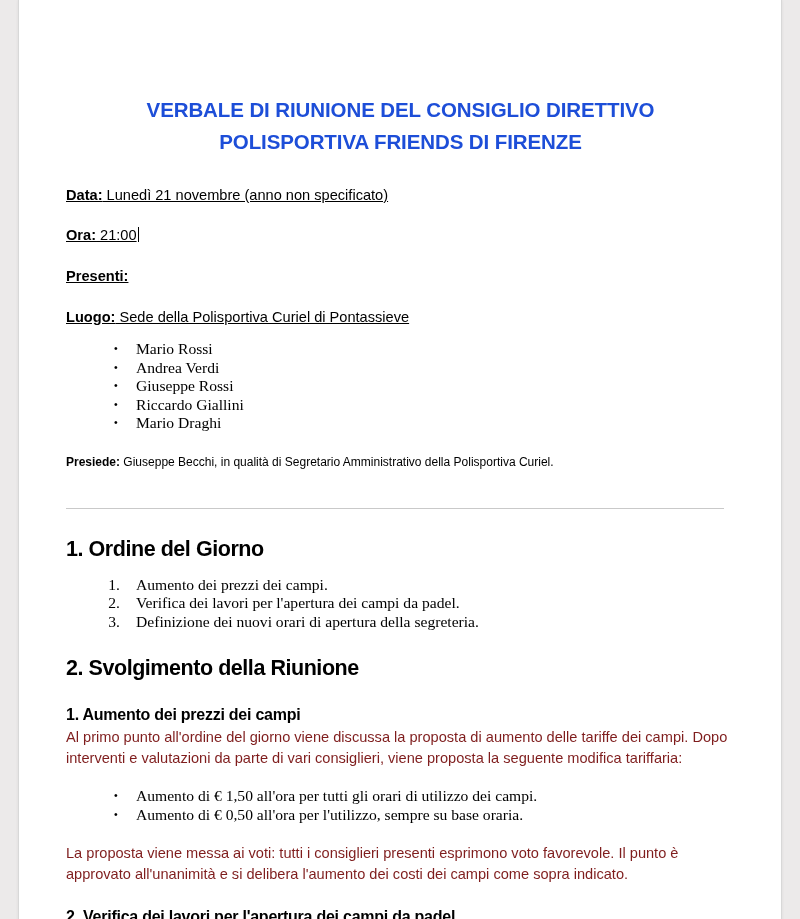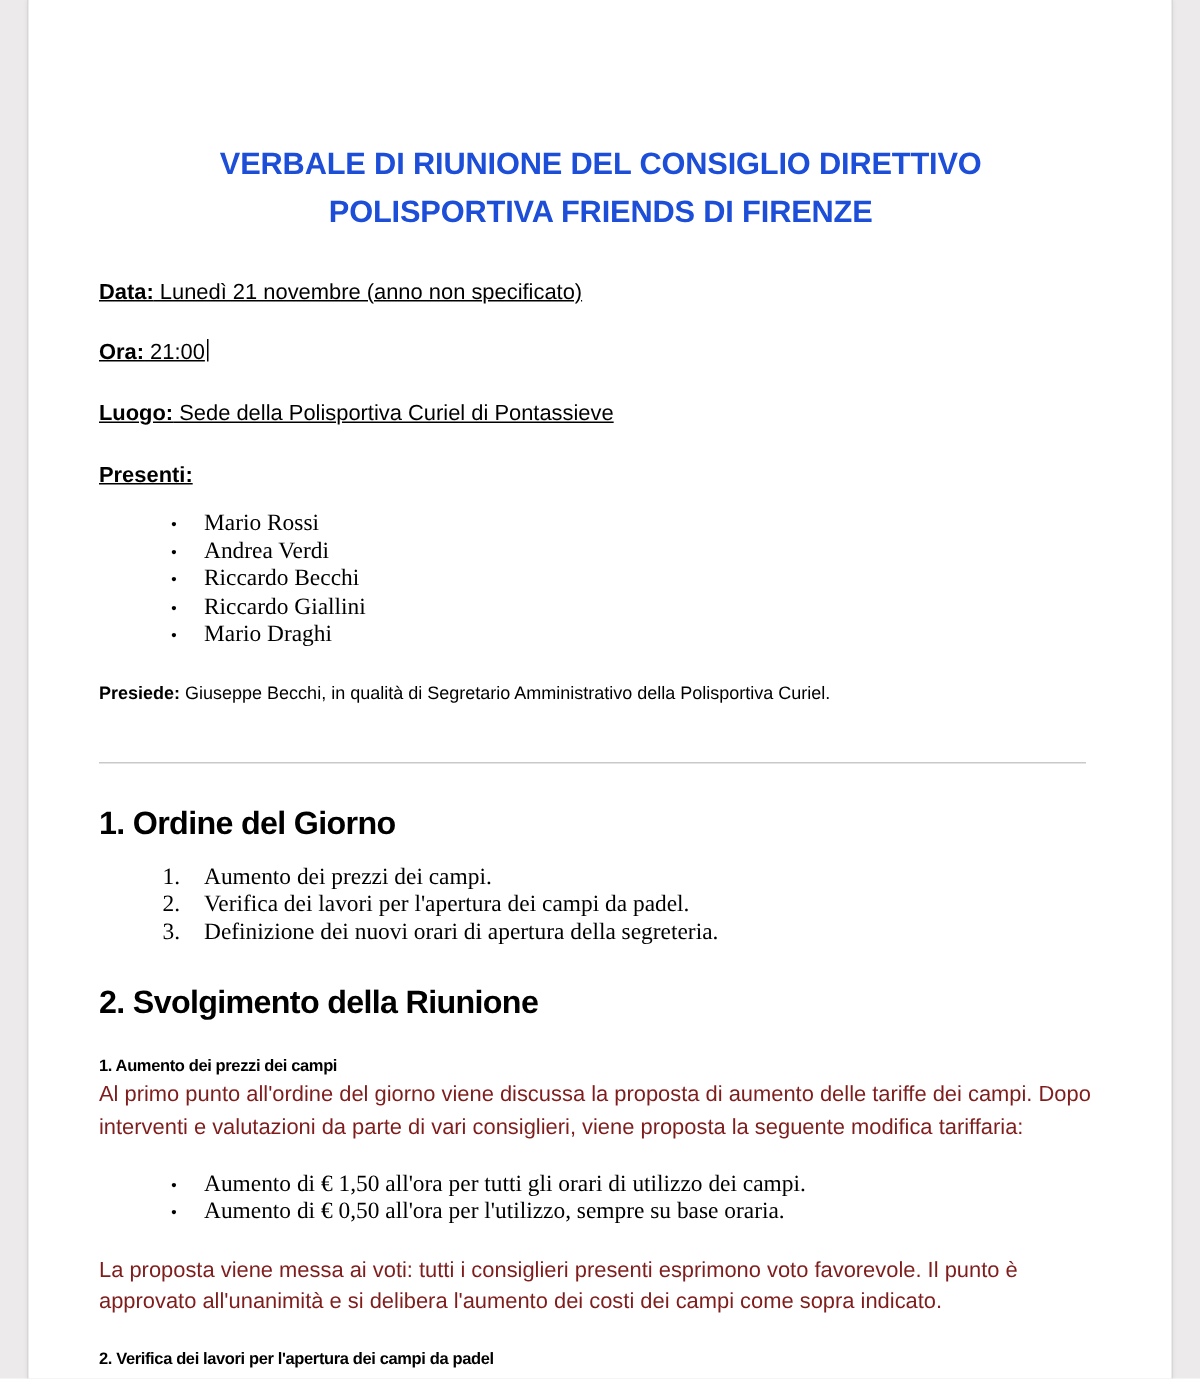--- a/index.html
+++ b/index.html
@@ -152,21 +152,21 @@
   }
   .section-heading.second-heading {
     padding-top: 25px;
   }
 
   .sub-heading {
     margin: 0;
     padding-top: 22px;
     font-family: "Liberation Sans", sans-serif;
     font-weight: bold;
-    font-size: 11px;
+    font-size: 16px;
     line-height: 1.32;
     letter-spacing: -0.25px;
     color: #000000;
   }
   .sub-heading.tight {
     padding-top: 20px;
   }
 
   
   .body-para {
@@ -193,39 +193,39 @@
 
     <p class="meta-line first-meta">
       <span class="meta-label">Data:</span><span class="meta-value"> Lunedì 21 novembre (anno non specificato)</span>
     </p>
 
     <p class="meta-line">
       <span class="meta-label">Ora:</span><span class="meta-value"> 21:00</span><span class="text-caret"></span>
     </p>
 
     <p class="meta-line">
+      <span class="meta-label">Presenti:</span>
+    </p>
+
+    <p class="meta-line">
       <span class="meta-label">Luogo:</span><span class="meta-value"> Sede della Polisportiva Curiel di Pontassieve</span>
     </p>
 
-    <p class="meta-line">
-      <span class="meta-label">Presenti:</span>
-    </p>
-
     <ul class="serif-list bullets">
       <li>
         <span class="marker">•</span>
         <span>Mario Rossi</span>
       </li>
       <li>
         <span class="marker">•</span>
         <span>Andrea Verdi</span>
       </li>
       <li>
         <span class="marker">•</span>
-        <span>Riccardo Becchi</span>
+        <span>Giuseppe Rossi</span>
       </li>
       <li>
         <span class="marker">•</span>
         <span>Riccardo Giallini</span>
       </li>
       <li>
         <span class="marker">•</span>
         <span>Mario Draghi</span>
       </li>
     </ul>

